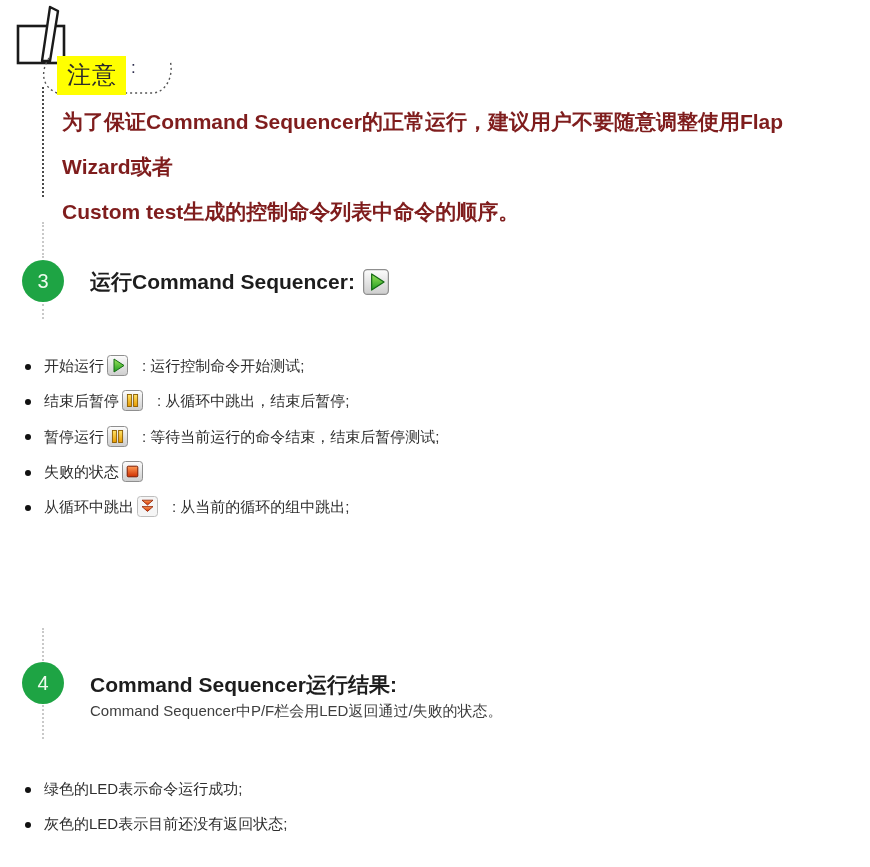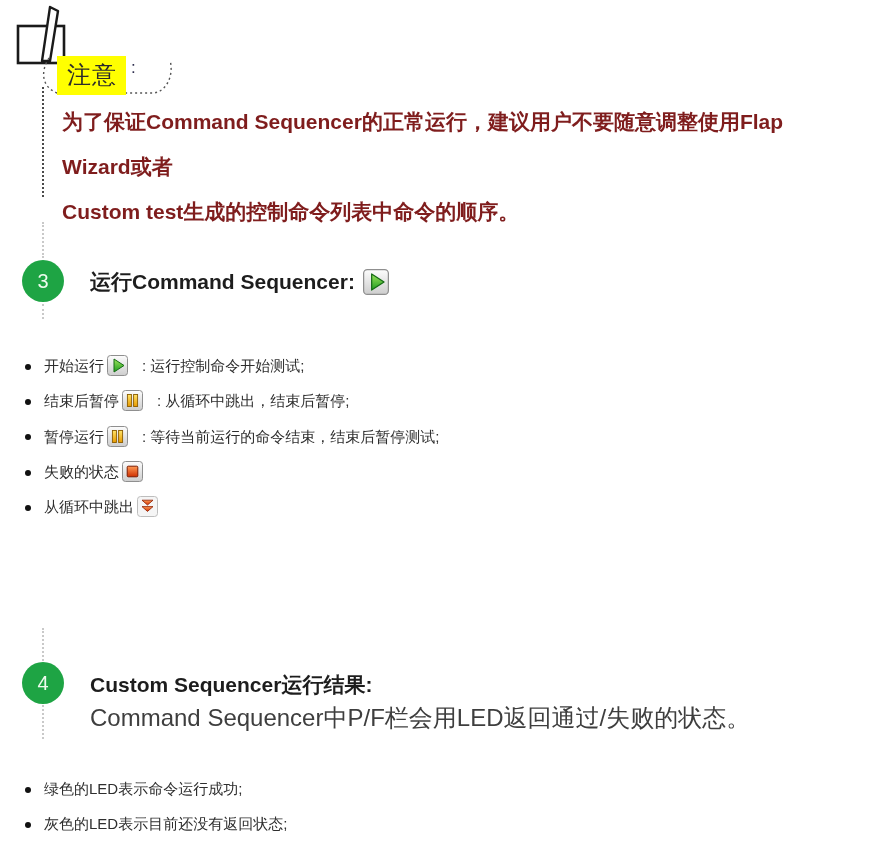--- a/index.html
+++ b/index.html
@@ -41,21 +41,21 @@
   .circle-4{top:662px;}
 
   .step-heading{
     position:absolute;left:90px;font-size:21px;font-weight:bold;color:#1d1d1d;
     display:flex;align-items:center;
   }
   .heading-3{top:268px;}
   .heading-4{top:671px;}
   .heading-icon{margin-left:8px;display:inline-flex;}
   .step-subtitle{
-    position:absolute;left:90px;top:702px;font-size:24px;color:#3e3e3e;
+    position:absolute;left:90px;top:702px;font-size:15px;color:#3e3e3e;
   }
 
   
   ul.doc-list{position:absolute;left:20px;margin:0;padding:0;list-style:none;}
   .ctrl-list{top:349px;}
   .led-list{top:772px;}
   ul.doc-list li{
     display:flex;align-items:center;height:35.3px;font-size:15px;color:#2e2e2e;
     white-space:nowrap;
   }
@@ -180,26 +180,27 @@
     <li>
       <span class="bullet-dot"></span>
       <span>从循环中跳出</span>
       <span class="ctrl-icon">
         <svg width="21" height="21" viewBox="0 0 21 21">
           <rect x="0.5" y="0.5" width="20" height="20" rx="3" fill="#f5f5f5" stroke="#bdbdbd"></rect>
           <path d="M5 4.2 H16 L10.5 9 Z" fill="url(#g-red)" stroke="#8a1a00" stroke-width="0.8" stroke-linejoin="round"></path>
           <path d="M5 10.6 H16 L10.5 15.4 Z" fill="url(#g-red)" stroke="#8a1a00" stroke-width="0.8" stroke-linejoin="round"></path>
         </svg>
       </span>
+      <span class="ctrl-desc">: 从当前的循环的组中跳出;</span>
     </li>
   </ul>
 
   <div class="step-circle circle-4">4</div>
   <div class="step-heading heading-4">
-    <span>Custom Sequencer运行结果:</span>
+    <span>Command Sequencer运行结果:</span>
   </div>
   <div class="step-subtitle">Command Sequencer中P/F栏会用LED返回通过/失败的状态。</div>
 
   <ul class="doc-list led-list">
     <li>
       <span class="bullet-dot"></span>
       <span>绿色的LED表示命令运行成功;</span>
     </li>
     <li>
       <span class="bullet-dot"></span>

